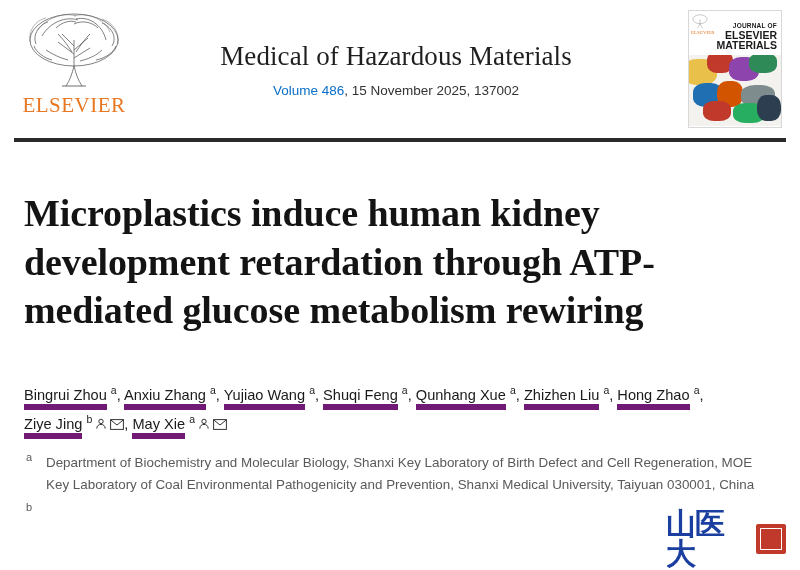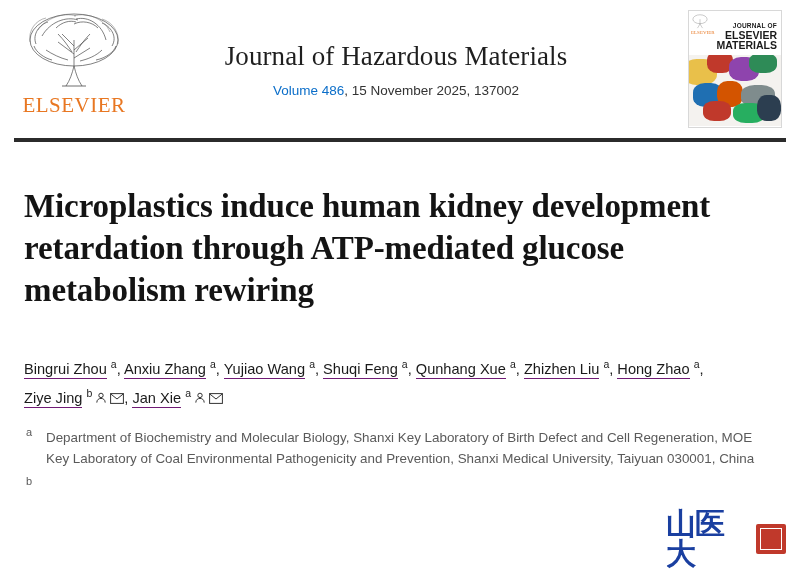--- a/index.html
+++ b/index.html
@@ -130,40 +130,40 @@
 
   .divider {
     height: 4px;
     background: #2b2b2b;
     margin: 0 14px;
   }
 
   
   .paper-title {
     font-family: "Liberation Serif", serif;
-    font-size: 33px;
+    font-size: 38px;
     line-height: 1.27;
     color: #141414;
     padding: 22px 24px 0 24px;
     letter-spacing: -0.1px;
   }
 
   
   .authors {
     padding: 20px 24px 0 24px;
     font-size: 14.6px;
     line-height: 1.95;
     color: #1a1a1a;
   }
   .author {
     display: inline;
     white-space: nowrap;
   }
   .author-name {
-    border-bottom: 1px solid #701a75;
+    border-bottom: 6px solid #701a75;
     padding-bottom: 1px;
   }
   .sup {
     font-size: 10.5px;
     vertical-align: super;
     color: #1a1a1a;
   }
   .icon-person, .icon-envelope {
     display: inline-block;
     vertical-align: -1px;
@@ -247,21 +247,21 @@
       <g stroke="#6a6a6a" stroke-width="0.5" fill="none">
         <path d="M16 20 C24 8 42 2 54 6 M88 22 C82 8 64 2 52 6"></path>
         <path d="M8 32 C6 20 14 10 24 8 M96 34 C98 22 90 12 80 9"></path>
       </g>
       <path d="M40 76 L64 76" stroke="#4a4a4a" stroke-width="0.8" fill="none"></path>
     </svg>
     <div class="elsevier-word">ELSEVIER</div>
   </div>
 
   <div class="journal-block">
-    <div class="journal-title">Journal of Hazardous Materials</div>
+    <div class="journal-title">Medical of Hazardous Materials</div>
     <div class="journal-meta">
       <span class="vol">Volume 486</span><span>, 15 November 2025, 137002</span>
     </div>
   </div>
 
   <div class="cover-thumb">
     <div class="cover-top">
       <svg class="cover-tree" viewBox="0 0 20 18">
         <g stroke="#888" stroke-width="0.5" fill="none">
           <ellipse cx="10" cy="7" rx="8" ry="5"></ellipse>
@@ -294,21 +294,21 @@
 <div class="divider"></div>
 
 <h1 class="paper-title">Microplastics induce human kidney development retardation through ATP-mediated glucose metabolism rewiring</h1>
 
 <div class="authors" id="authors"><span class="author"><span class="author-name">Bingrui Zhou</span> <span class="sup">a</span></span><span class="sep">, </span><span class="author"><span class="author-name">Anxiu Zhang</span> <span class="sup">a</span></span><span class="sep">, </span><span class="author"><span class="author-name">Yujiao Wang</span> <span class="sup">a</span></span><span class="sep">, </span><span class="author"><span class="author-name">Shuqi Feng</span> <span class="sup">a</span></span><span class="sep">, </span><span class="author"><span class="author-name">Qunhang Xue</span> <span class="sup">a</span></span><span class="sep">, </span><span class="author"><span class="author-name">Zhizhen Liu</span> <span class="sup">a</span></span><span class="sep">, </span><span class="author"><span class="author-name">Hong Zhao</span> <span class="sup">a</span></span><span class="sep">, </span><span class="author"><span class="author-name">Ziye Jing</span> <span class="sup">b</span><svg class="icon-person" width="12" height="12" viewBox="0 0 12 12">
         <circle cx="6" cy="3.4" r="2.2" fill="none" stroke="#333" stroke-width="1"></circle>
         <path d="M1.8 10.6 C1.8 7.6 4 6.4 6 6.4 C8 6.4 10.2 7.6 10.2 10.6" fill="none" stroke="#333" stroke-width="1"></path>
       </svg><svg class="icon-envelope" width="14" height="11" viewBox="0 0 14 11">
         <rect x="0.6" y="0.6" width="12.8" height="9.8" fill="none" stroke="#333" stroke-width="1"></rect>
         <path d="M0.8 1 L7 6 L13.2 1" fill="none" stroke="#333" stroke-width="1"></path>
-      </svg></span><span class="sep">, </span><span class="author"><span class="author-name">Jan Xie</span> <span class="sup">a</span><svg class="icon-person" width="12" height="12" viewBox="0 0 12 12">
+      </svg></span><span class="sep">, </span><span class="author"><span class="author-name">May Xie</span> <span class="sup">a</span><svg class="icon-person" width="12" height="12" viewBox="0 0 12 12">
         <circle cx="6" cy="3.4" r="2.2" fill="none" stroke="#333" stroke-width="1"></circle>
         <path d="M1.8 10.6 C1.8 7.6 4 6.4 6 6.4 C8 6.4 10.2 7.6 10.2 10.6" fill="none" stroke="#333" stroke-width="1"></path>
       </svg><svg class="icon-envelope" width="14" height="11" viewBox="0 0 14 11">
         <rect x="0.6" y="0.6" width="12.8" height="9.8" fill="none" stroke="#333" stroke-width="1"></rect>
         <path d="M0.8 1 L7 6 L13.2 1" fill="none" stroke="#333" stroke-width="1"></path>
       </svg></span></div>
 
 <div class="affiliations" id="affiliations">
     <div class="aff-row"><span class="aff-marker">a</span><span>Department of Biochemistry and Molecular Biology, Shanxi Key Laboratory of Birth Defect and Cell Regeneration, MOE Key Laboratory of Coal Environmental Pathogenicity and Prevention, Shanxi Medical University, Taiyuan 030001, China</span></div>
     <div class="aff-row"><span class="aff-marker">b</span></div>

